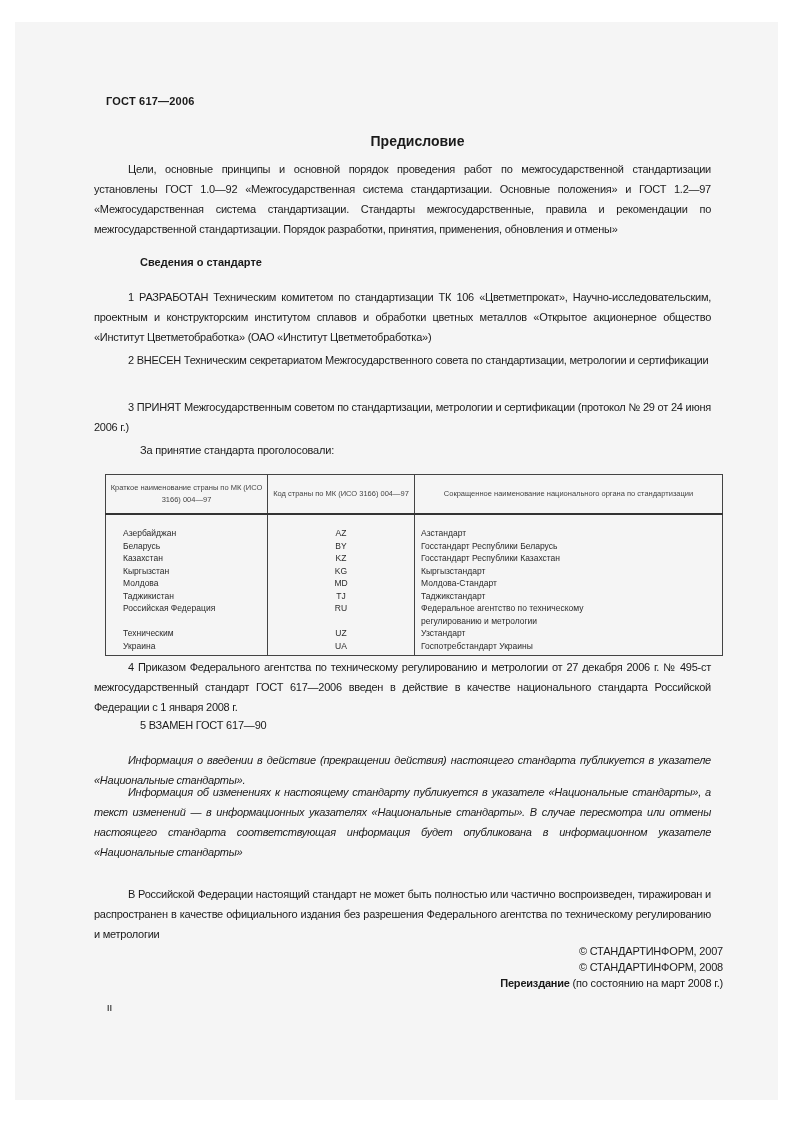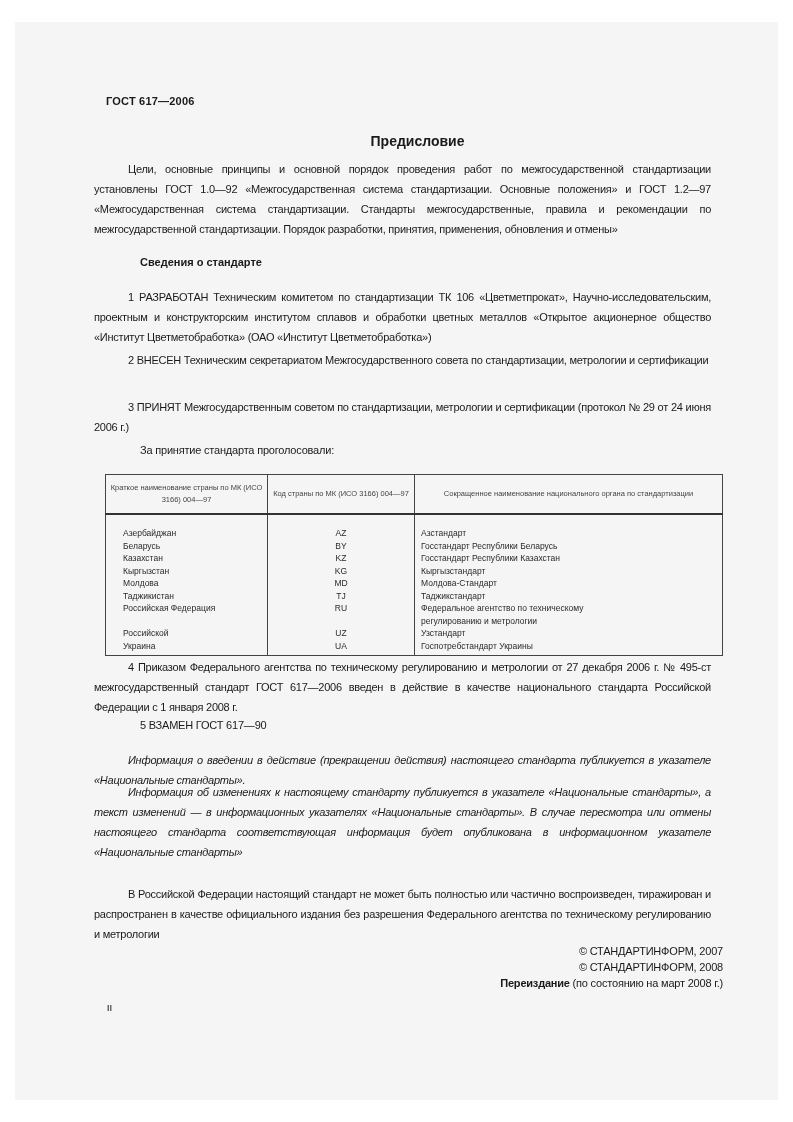--- a/index.html
+++ b/index.html
@@ -170,21 +170,21 @@
       <td class="c1">Таджикистан</td>
       <td class="c2">TJ</td>
       <td class="c3">Таджикстандарт</td>
     </tr>
     <tr>
       <td class="c1">Российская Федерация</td>
       <td class="c2">RU</td>
       <td class="c3" style="padding-right:90px;">Федеральное агентство по техническому регулированию и метрологии</td>
     </tr>
     <tr>
-      <td class="c1">Российской</td>
+      <td class="c1">Техническим</td>
       <td class="c2">UZ</td>
       <td class="c3">Узстандарт</td>
     </tr>
     <tr class="last">
       <td class="c1">Украина</td>
       <td class="c2">UA</td>
       <td class="c3">Госпотребстандарт Украины</td>
     </tr>
   </tbody>
 </table>

